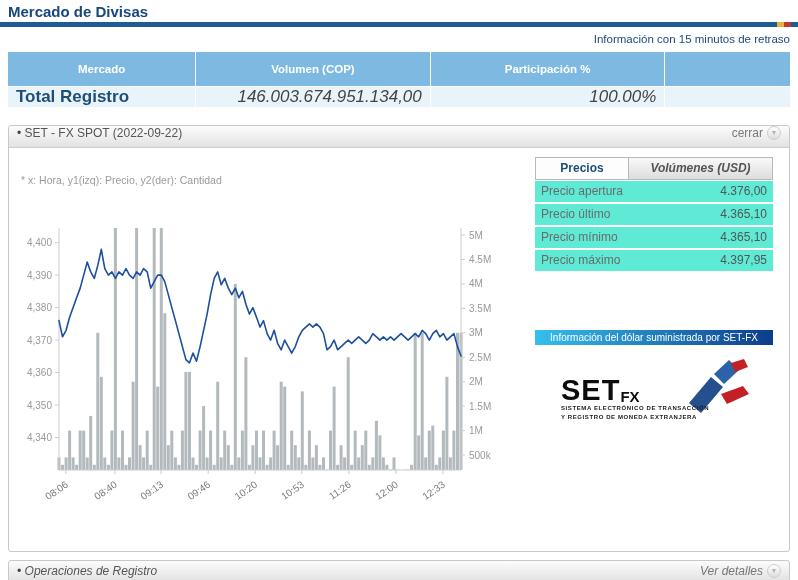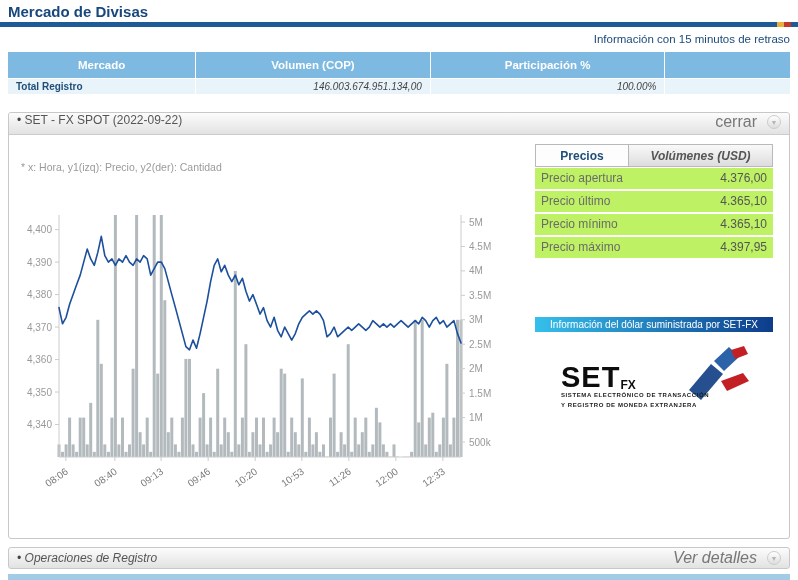--- a/index.html
+++ b/index.html
@@ -9,63 +9,63 @@
   
   .page-title { margin:3px 8px 0; font-size:15px; font-weight:bold; color:#17477c; }
   .title-rule { position:relative; height:5px; background:#1d5a96; margin-top:2px; }
   .title-rule .sq-yellow { position:absolute; right:14px; top:0; width:7px; height:5px; background:#e9b13b; }
   .title-rule .sq-red    { position:absolute; right:7px;  top:0; width:7px; height:5px; background:#c0392b; }
   .delay-note { text-align:right; margin:6px 8px 0; font-size:11.5px; color:#1c4a7c; }
 
   
   table.market { width:782px; margin:7px 8px 0; border-collapse:collapse; table-layout:fixed; }
   table.market th { background:#7db9e0; color:#fff; font-size:11.5px; font-weight:bold;
-    height:26px; border-right:1px solid #fff; text-align:center; }
+    height:34px; border-right:1px solid #fff; text-align:center; }
   table.market th:last-child { border-right:none; }
-  table.market td { background:#e9f3fa; height:16px; font-size:10px;
+  table.market td { background:#e9f3fa; height:16px; font-size:17px;
     border-right:1px solid #fff; border-top:1px solid #fff; }
   table.market td:last-child { border-right:none; }
   .cell-name { color:#1f4e79; font-weight:bold; padding-left:8px; }
   .cell-num  { text-align:right; color:#444; padding-right:8px;font-style:italic; }
 
   
   .panel { margin:18px 8px 0; width:782px; border:1px solid #c8c8c8; border-radius:3px; background:#fff; }
   .bar-head { height:22px; display:flex; justify-content:space-between; align-items:flex-start;
     padding:0 8px; background:linear-gradient(#fcfcfc,#e2e2e2); border-bottom:1px solid #ccc;
     border-radius:3px 3px 0 0; }
   .bar-title { font-size:12px; color:#555; }
   .bar-title::before { content:"\2022\00a0"; color:#444; }
-  .bar-action { display:flex; align-items:center; gap:10px; font-size:16px; color:#777; cursor:pointer; }
+  .bar-action { display:flex; align-items:center; gap:4px; font-size:12px; color:#777; cursor:pointer; }
   .circle-icon { width:14px; height:14px; border-radius:50%; border:1px solid #ccc;
     background:linear-gradient(#fff,#ddd); display:inline-flex; align-items:center; justify-content:center; }
   .circle-icon::after { content:"\25BC"; font-size:7px; color:#b5b5b5; line-height:1; }
 
   .panel-body { position:relative; height:403px; }
   .legend-note { position:absolute; top:26px; left:12px; font-size:10.5px; color:#9a9a9a; }
   #fx-chart { position:absolute; top:72px; left:8px; }
 
   
   .right-col { position:absolute; top:9px; right:16px; width:238px;margin-left:41px; }
   .tabs { display:flex; height:23px; }
   .tab { display:flex; align-items:center; justify-content:center; font-size:12px; font-weight:bold; cursor:pointer; }
   .tab.active { width:94px; background:#fdfdfd; border:1px solid #b9b9b9; color:#1f4e79; }
   .tab.inactive { flex:1; background:linear-gradient(#f9f9f9,#ddd); border:1px solid #b9b9b9; border-left:none; color:#555;font-style:italic; }
   .stats { margin-top:1px; }
-  .stat-row { display:flex; justify-content:space-between; background:#bef264;
+  .stat-row { display:flex; justify-content:space-between; background:#5eead4;
     padding:3px 6px 4px; margin-bottom:2px; font-size:12px; }
   .stat-label { color:#6b6b6b; }
   .stat-value { color:#555; }
   .stats-spacer { height:57px; background:#fff; }
   .banner { height:15px; line-height:15px; text-align:center; font-size:10px; color:#fff;
     background:linear-gradient(90deg,#35c0ec,#0d3c8b); }
 
   .logo-wrap { position:relative; margin-top:14px; height:84px; }
   .logo-text { position:absolute; left:26px; top:18px; }
   .logo-set { font-size:29px; font-weight:bold; letter-spacing:1px; color:#0d0d0d; line-height:0.9; }
-  .logo-fx  { font-size:12px; font-weight:bold; color:#0d0d0d; position:relative; top:2px; }
+  .logo-fx  { font-size:15px; font-weight:bold; color:#0d0d0d; position:relative; top:2px; }
   .logo-sub { font-size:6px; font-weight:bold; color:#1a1a1a; letter-spacing:0.6px; line-height:1.6; }
   .logo-graphic { position:absolute; right:22px; top:0; }
 
   
   .footer-bar { margin:8px 8px 0; width:782px; height:22px; border:1px solid #c8c8c8; border-radius:3px;
     background:linear-gradient(#fcfcfc,#e2e2e2); display:flex; justify-content:space-between;
     align-items:center; padding:0 8px;font-style:italic; }
   .bottom-strip { margin:5px 8px 0; width:782px; height:6px; background:#a3cbe5; }
 </style>
 </head>

